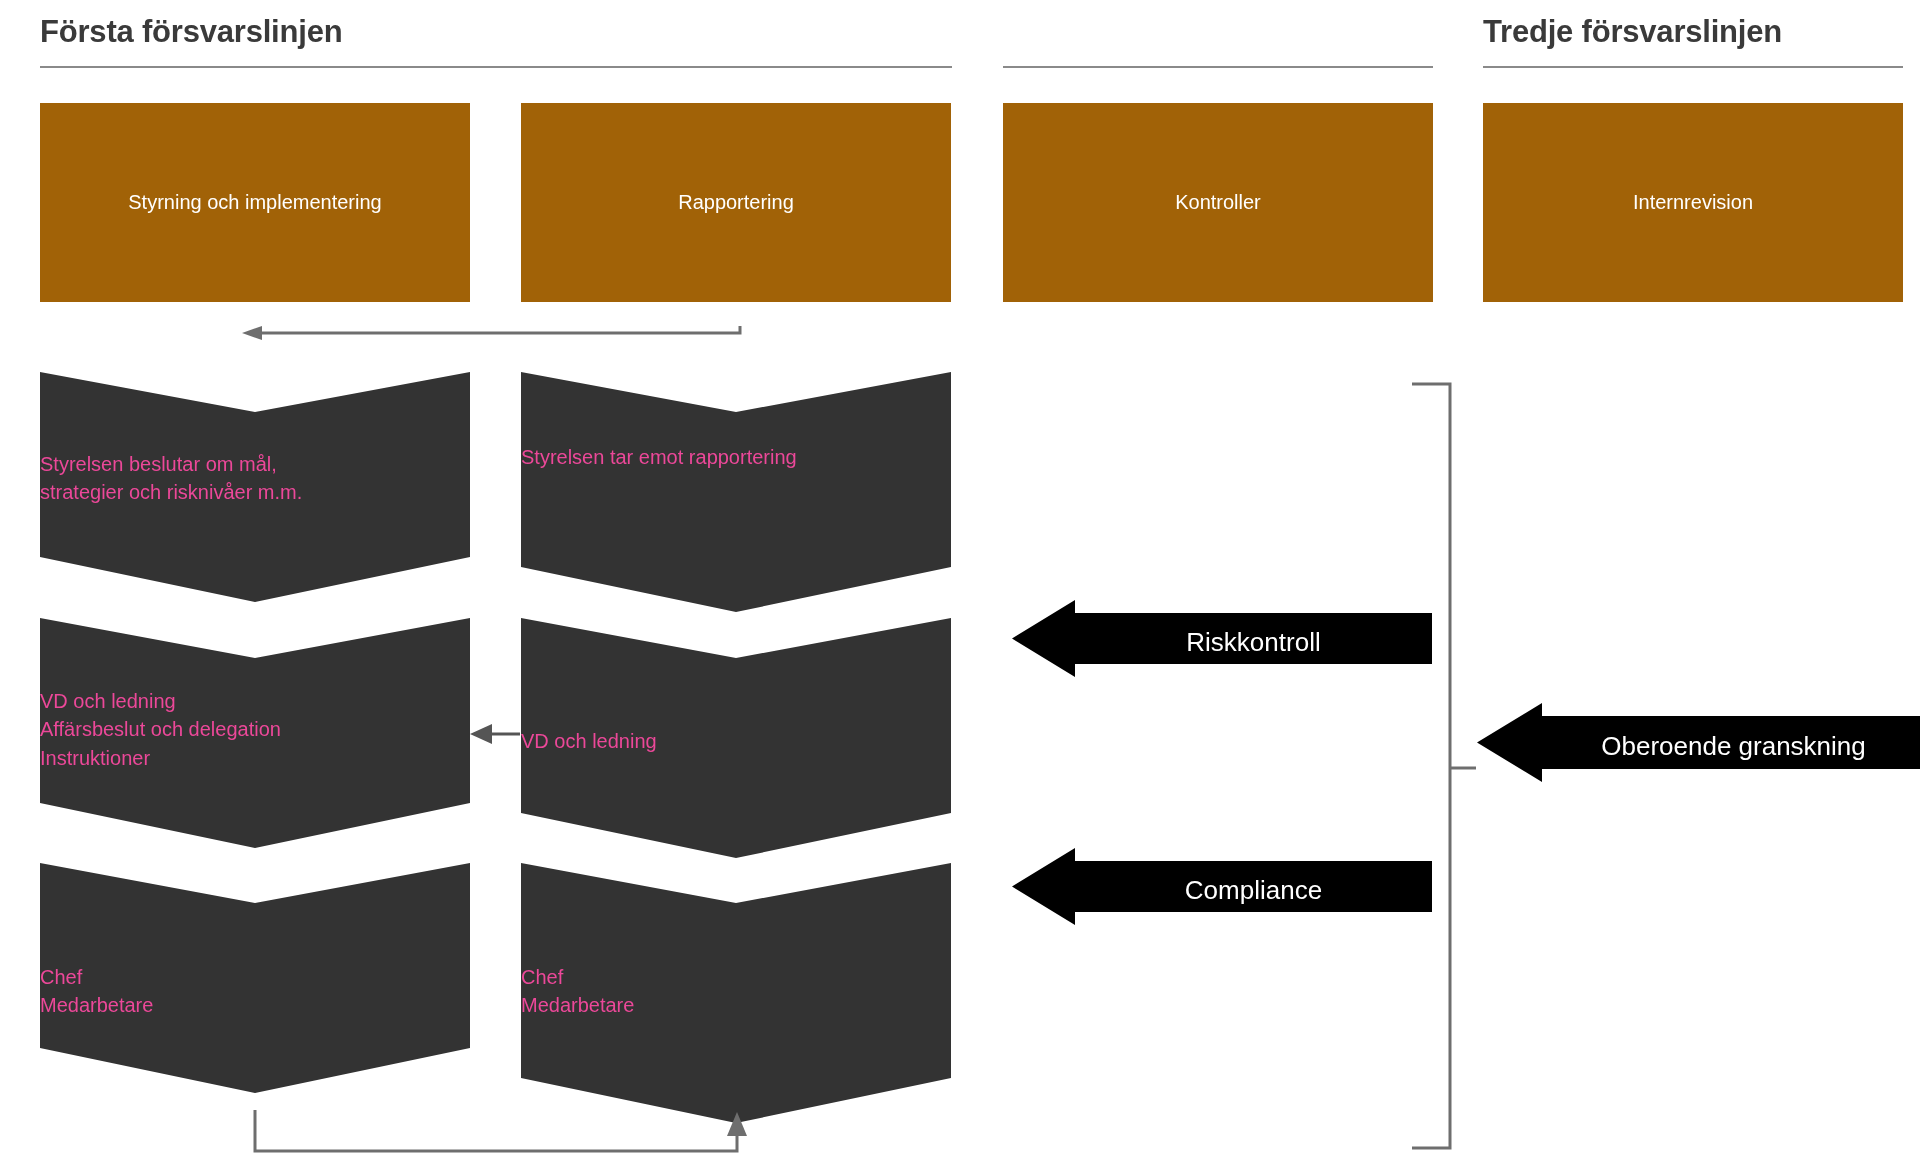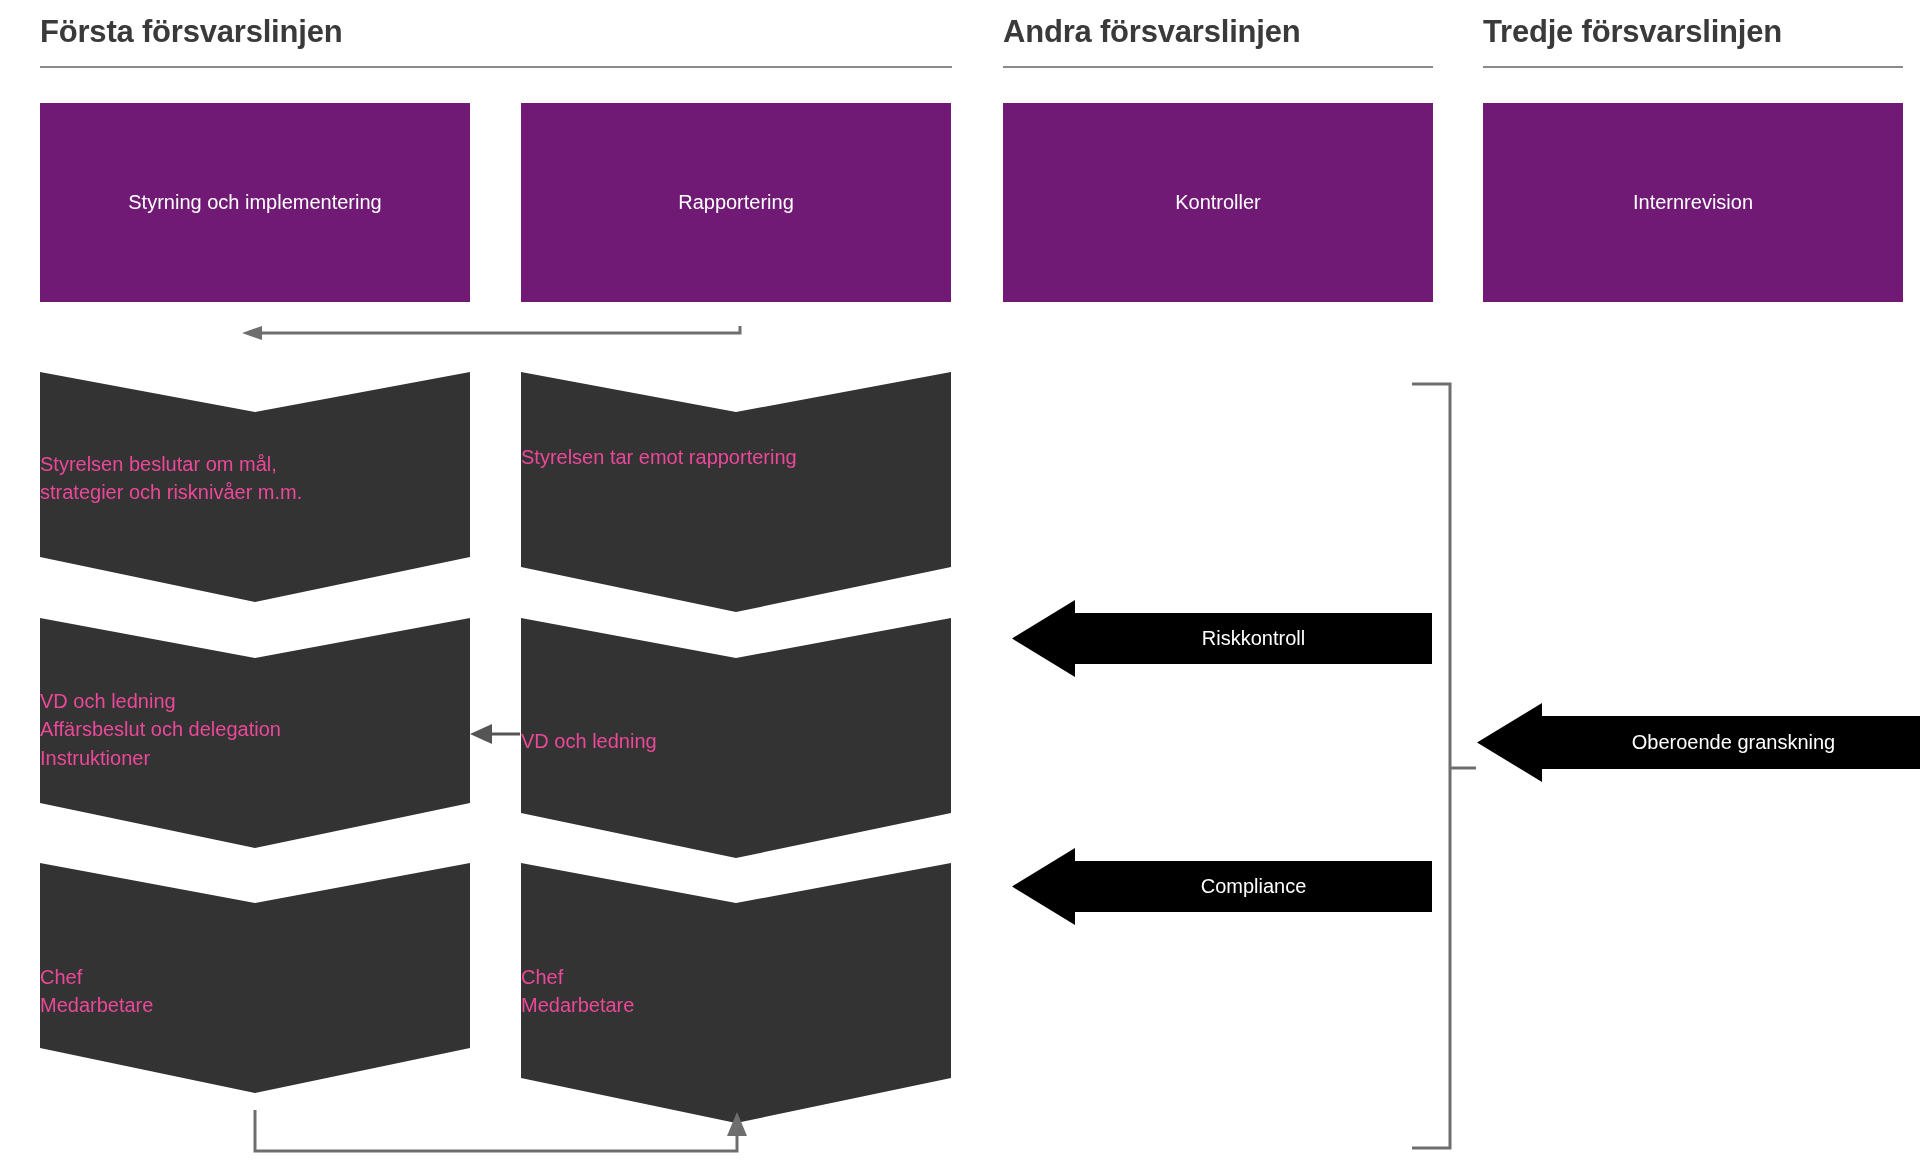--- a/index.html
+++ b/index.html
@@ -28,21 +28,21 @@
   }
   .col-rule {
     position: absolute;
     height: 0;
     border-top: 2px solid #8a8a8a;
   }
 
   
   .grey-box {
     position: absolute;
-    background: #701a75;
+    background: #a16207;
     color: #ffffff;
     font-size: 20px;
     display: flex;
     align-items: center;
     justify-content: center;
     text-align: center;
     line-height: 1.25;
   }
 
   
@@ -60,37 +60,36 @@
   }
 
   
   .blk-arrow { position: absolute; }
   .blk-arrow svg { display: block; width: 100%; height: 100%; }
   .blk-arrow .blk-label {
     position: absolute;
     left: 0; right: 0;
     text-align: center;
     color: #ffffff;
-    font-size: 20px;
+    font-size: 26px;
     white-space: nowrap;
   }
 
   
   .conn { position: absolute; }
   .conn svg { display: block; width: 100%; height: 100%; overflow: visible; }
 </style>
 </head>
 <body>
 
 <div id="stage">
 
   <div class="col-header" style="left:40px; top:14px;">Första försvarslinjen</div>
   <div class="col-rule" style="left:40px; top:66px; width:912px;"></div>
 
-  <div class="col-header" style="left:1003px; top:14px;">Andra försvarslinjen</div>
   <div class="col-rule" style="left:1003px; top:66px; width:430px;"></div>
 
   <div class="col-header" style="left:1483px; top:14px;">Tredje försvarslinjen</div>
   <div class="col-rule" style="left:1483px; top:66px; width:420px;"></div>
 
   <div class="grey-box" style="left:40px; top:103px; width:430px; height:199px;">Styrning och implementering</div>
 
   <div class="grey-box" style="left:1003px; top:103px; width:430px; height:199px;">Kontroller</div>
 
   <div class="grey-box" style="left:521px; top:103px; width:430px; height:199px;">Rapportering</div>

